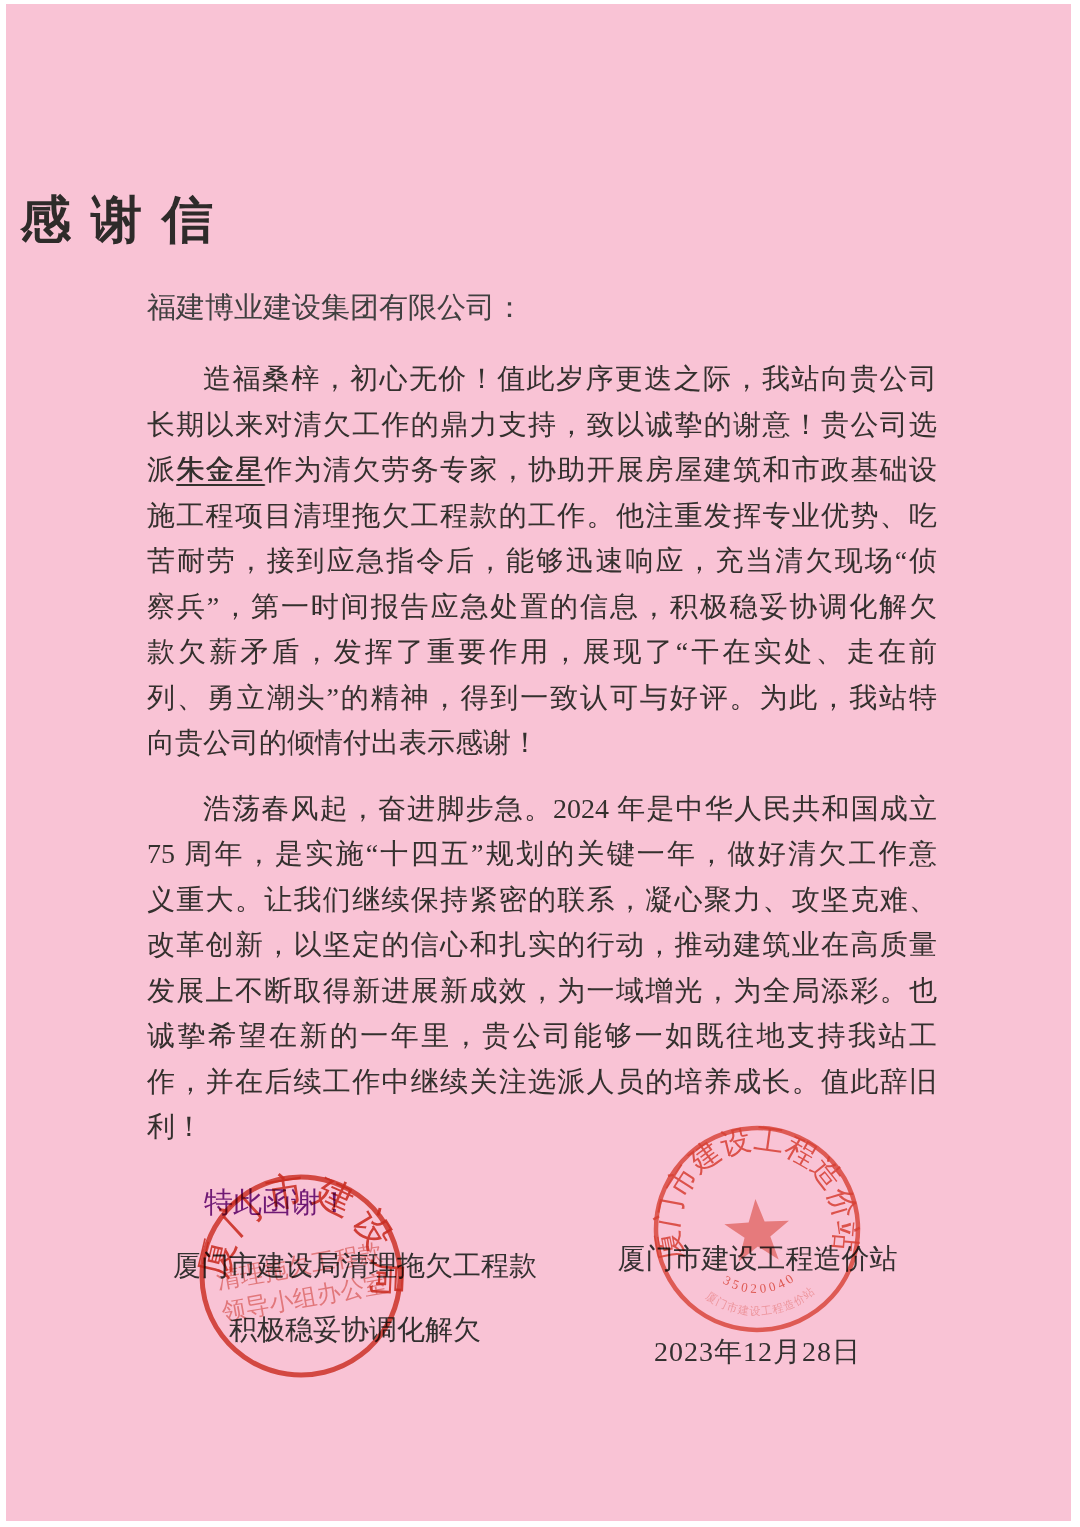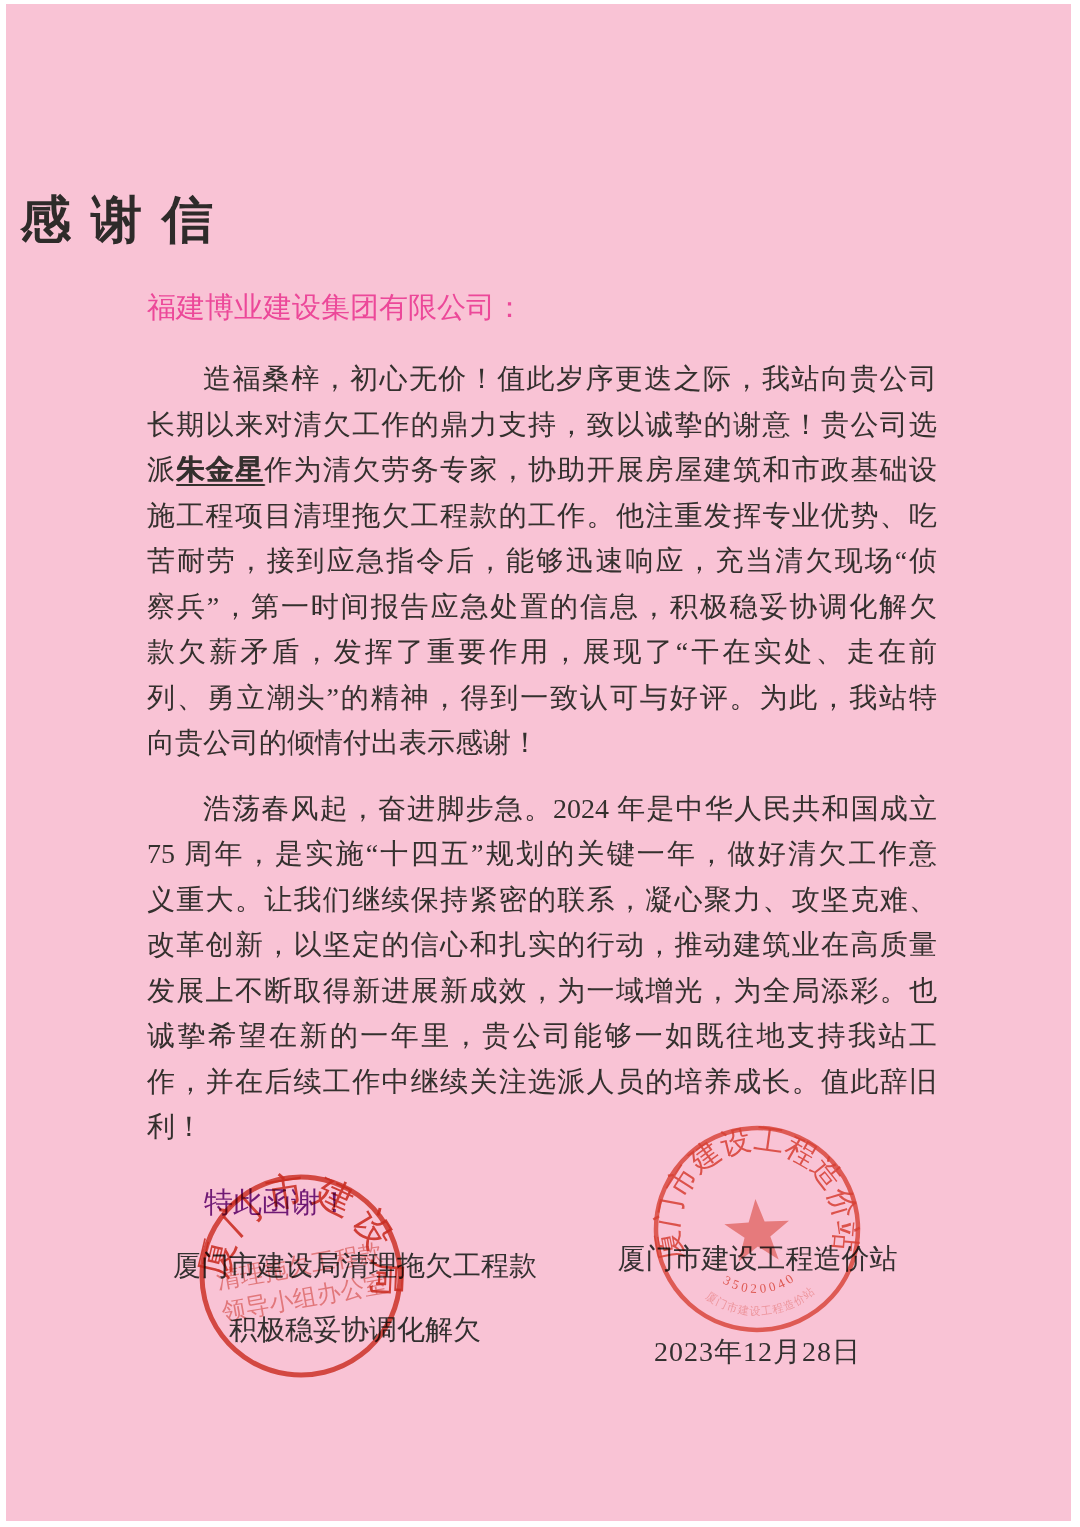--- a/index.html
+++ b/index.html
@@ -10,33 +10,33 @@
   .paper {
     position:absolute; left:6px; top:4px; right:9px; bottom:6px;
     background:#f9c3d5;
   }
   .title {
     position:absolute; top:186px; left:0; width:100%; margin:0;
     text-indent:20px; letter-spacing:20px;
     font-size:51px; font-weight:bold; color:#2e2b2a;
   }
   .salutation {
-    position:absolute; left:147px; top:288px; font-size:29px; color:#ec4899;
+    position:absolute; left:147px; top:288px; font-size:29px; color:#404040;
   }
   .letter-body {
     position:absolute; left:147px; top:336px; width:790px;
   }
   .bline {
     font-size:28px; line-height:45.5px; height:45.5px;
     text-align:left; white-space:normal;
   }
   .bline.fill { text-align:justify; text-align-last:justify; }
   .bline.indent { text-indent:56px;margin-top:20px; }
   .em-name {
-    font-weight:bold; text-shadow:0.6px 0 0 currentColor;
+    font-weight:normal; text-shadow:0.6px 0 0 currentColor;
     text-decoration:underline; text-decoration-thickness:2.2px; text-underline-offset:5px;
   }
   .closing {
     position:absolute; left:147px; top:1183px; font-size:29px; text-indent:57px; color:#701a75;
   }
   .sig { position:absolute; font-size:28px; text-align:center; color:#333030; }
   .sig-left-1  { left:140px; top:1247px; width:430px; }
   .sig-left-2  { left:140px; top:1311px; width:430px; }
   .sig-right-1 { left:585px; top:1240px; width:345px; }
   .sig-right-2 { left:585px; top:1299px; width:345px; letter-spacing:1px;margin-top:34px; }

